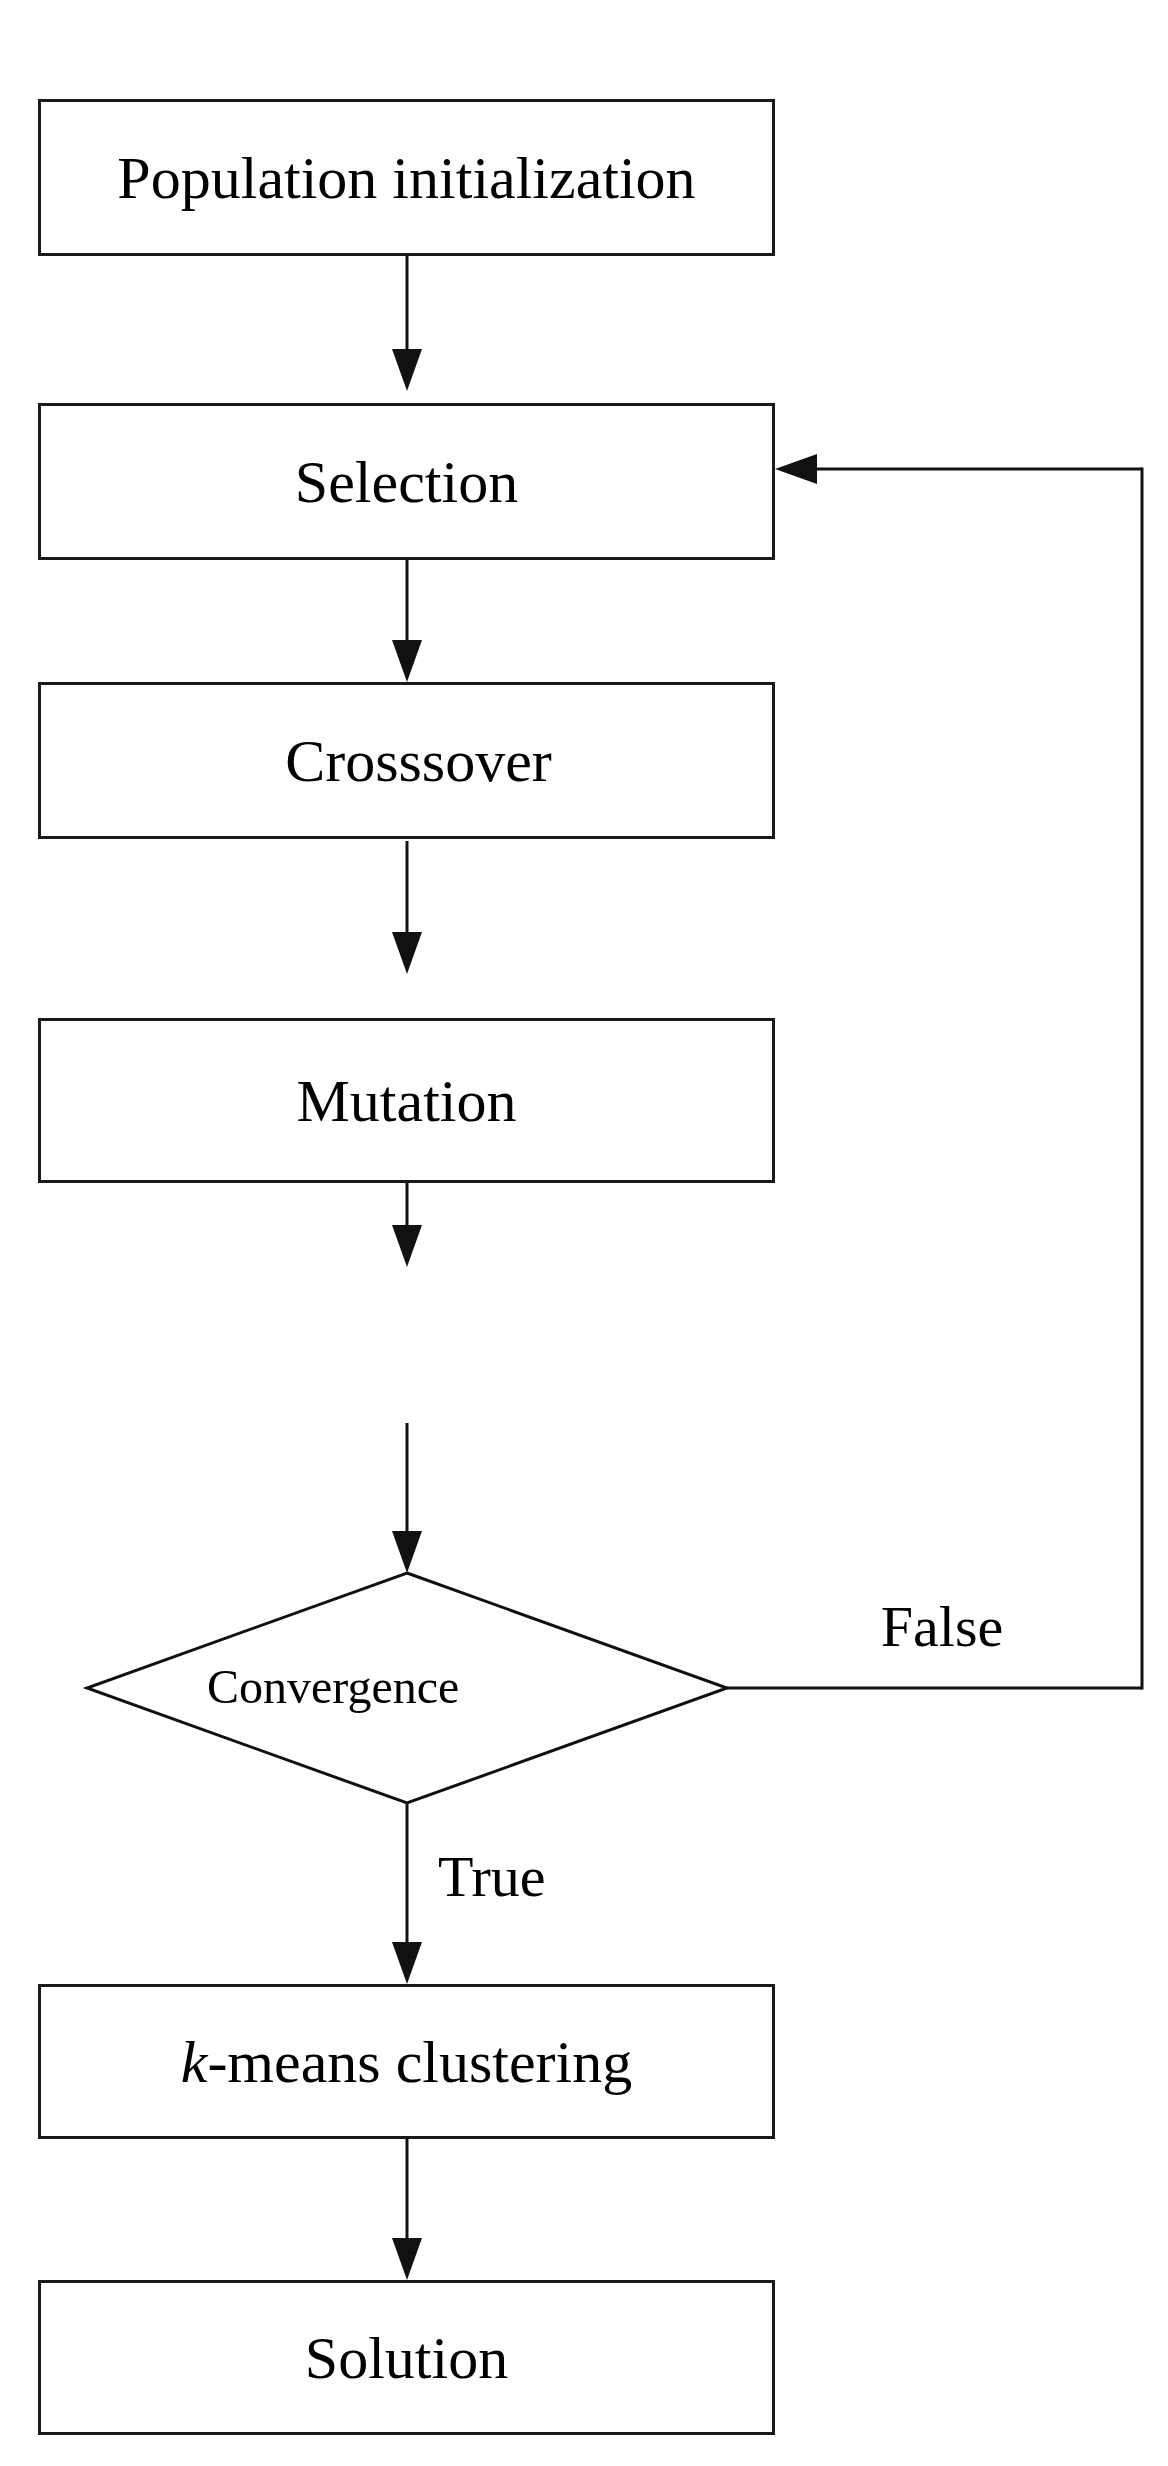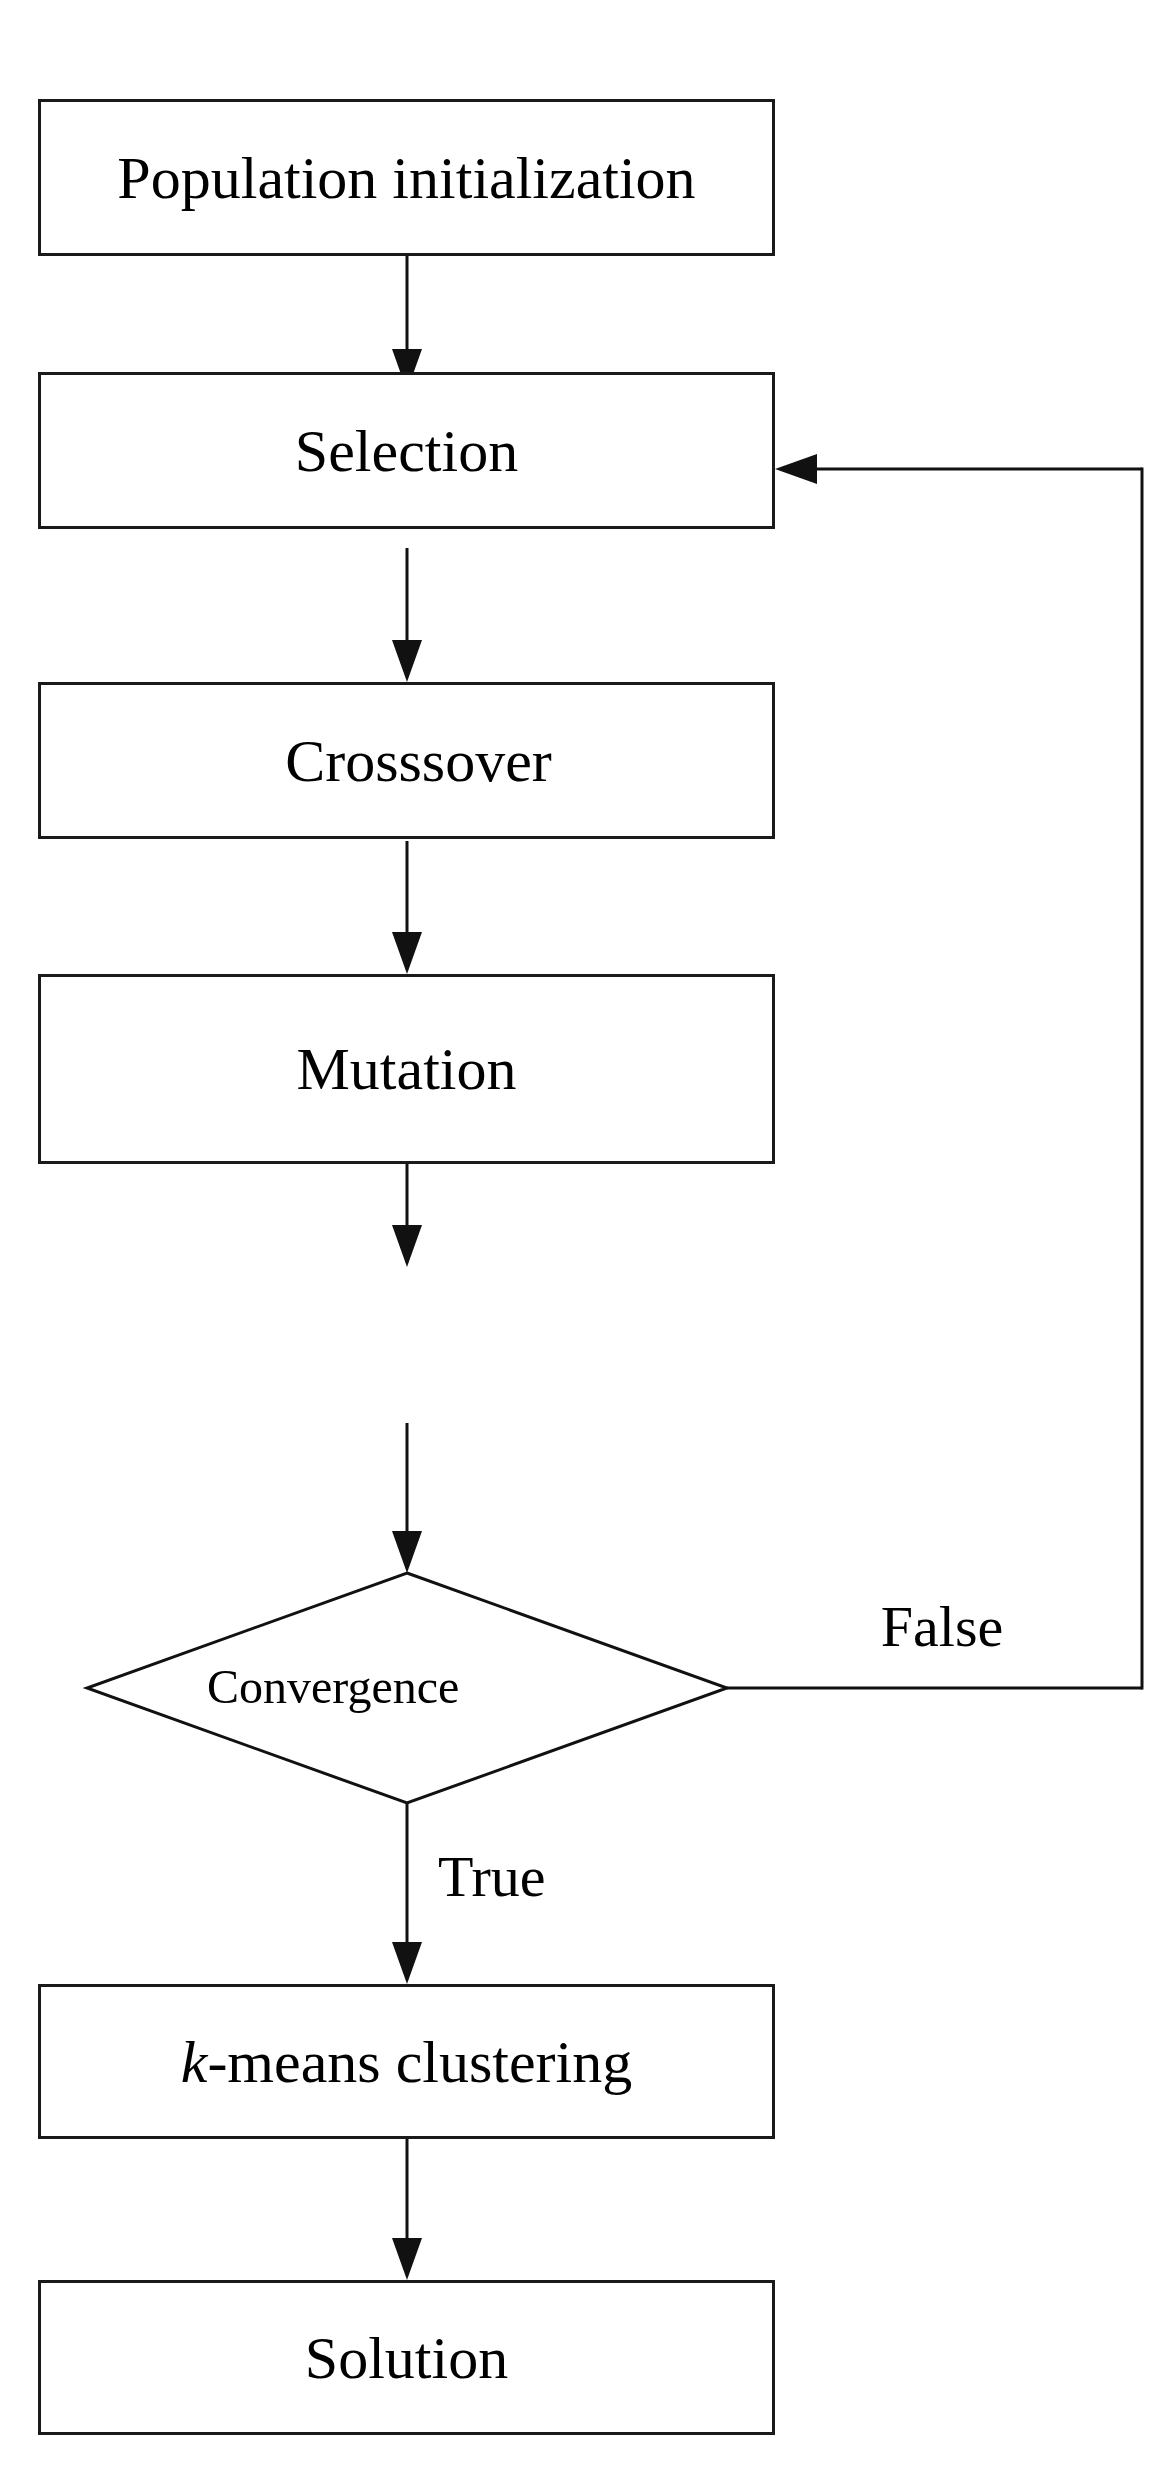--- a/index.html
+++ b/index.html
@@ -90,29 +90,29 @@
     <line x1="727" y1="1652" x2="1142" y2="1652" stroke="#111111" stroke-width="3"></line>
     <line x1="1142" y1="1653.5" x2="1142" y2="431.5" stroke="#111111" stroke-width="3"></line>
     <line x1="1142" y1="433" x2="812" y2="433" stroke="#111111" stroke-width="3"></line>
     <polygon points="775,433 817,418 817,448" fill="#111111"></polygon>
   </svg>
 
   <div class="node box" style="top:63px;">
     <span class="lbl">Population initialization</span>
   </div>
 
-  <div class="node box" style="top:336px;">
+  <div class="node box" style="top:367px;">
     <span class="lbl">Selection</span>
   </div>
 
   <div class="node box" style="top:646px;padding-left:24px;">
     <span class="lbl">Crosssover</span>
   </div>
 
-  <div class="node box" style="top:938px; height:190px;">
+  <div class="node box" style="top:982px; height:165px;">
     <span class="lbl">Mutation</span>
   </div>
 
 
   <div class="diamond-label">
     <span class="lbl">Convergence</span>
   </div>
 
   <div class="node box" style="top:1948px; height:155px;">
     <span class="lbl it">k</span>

